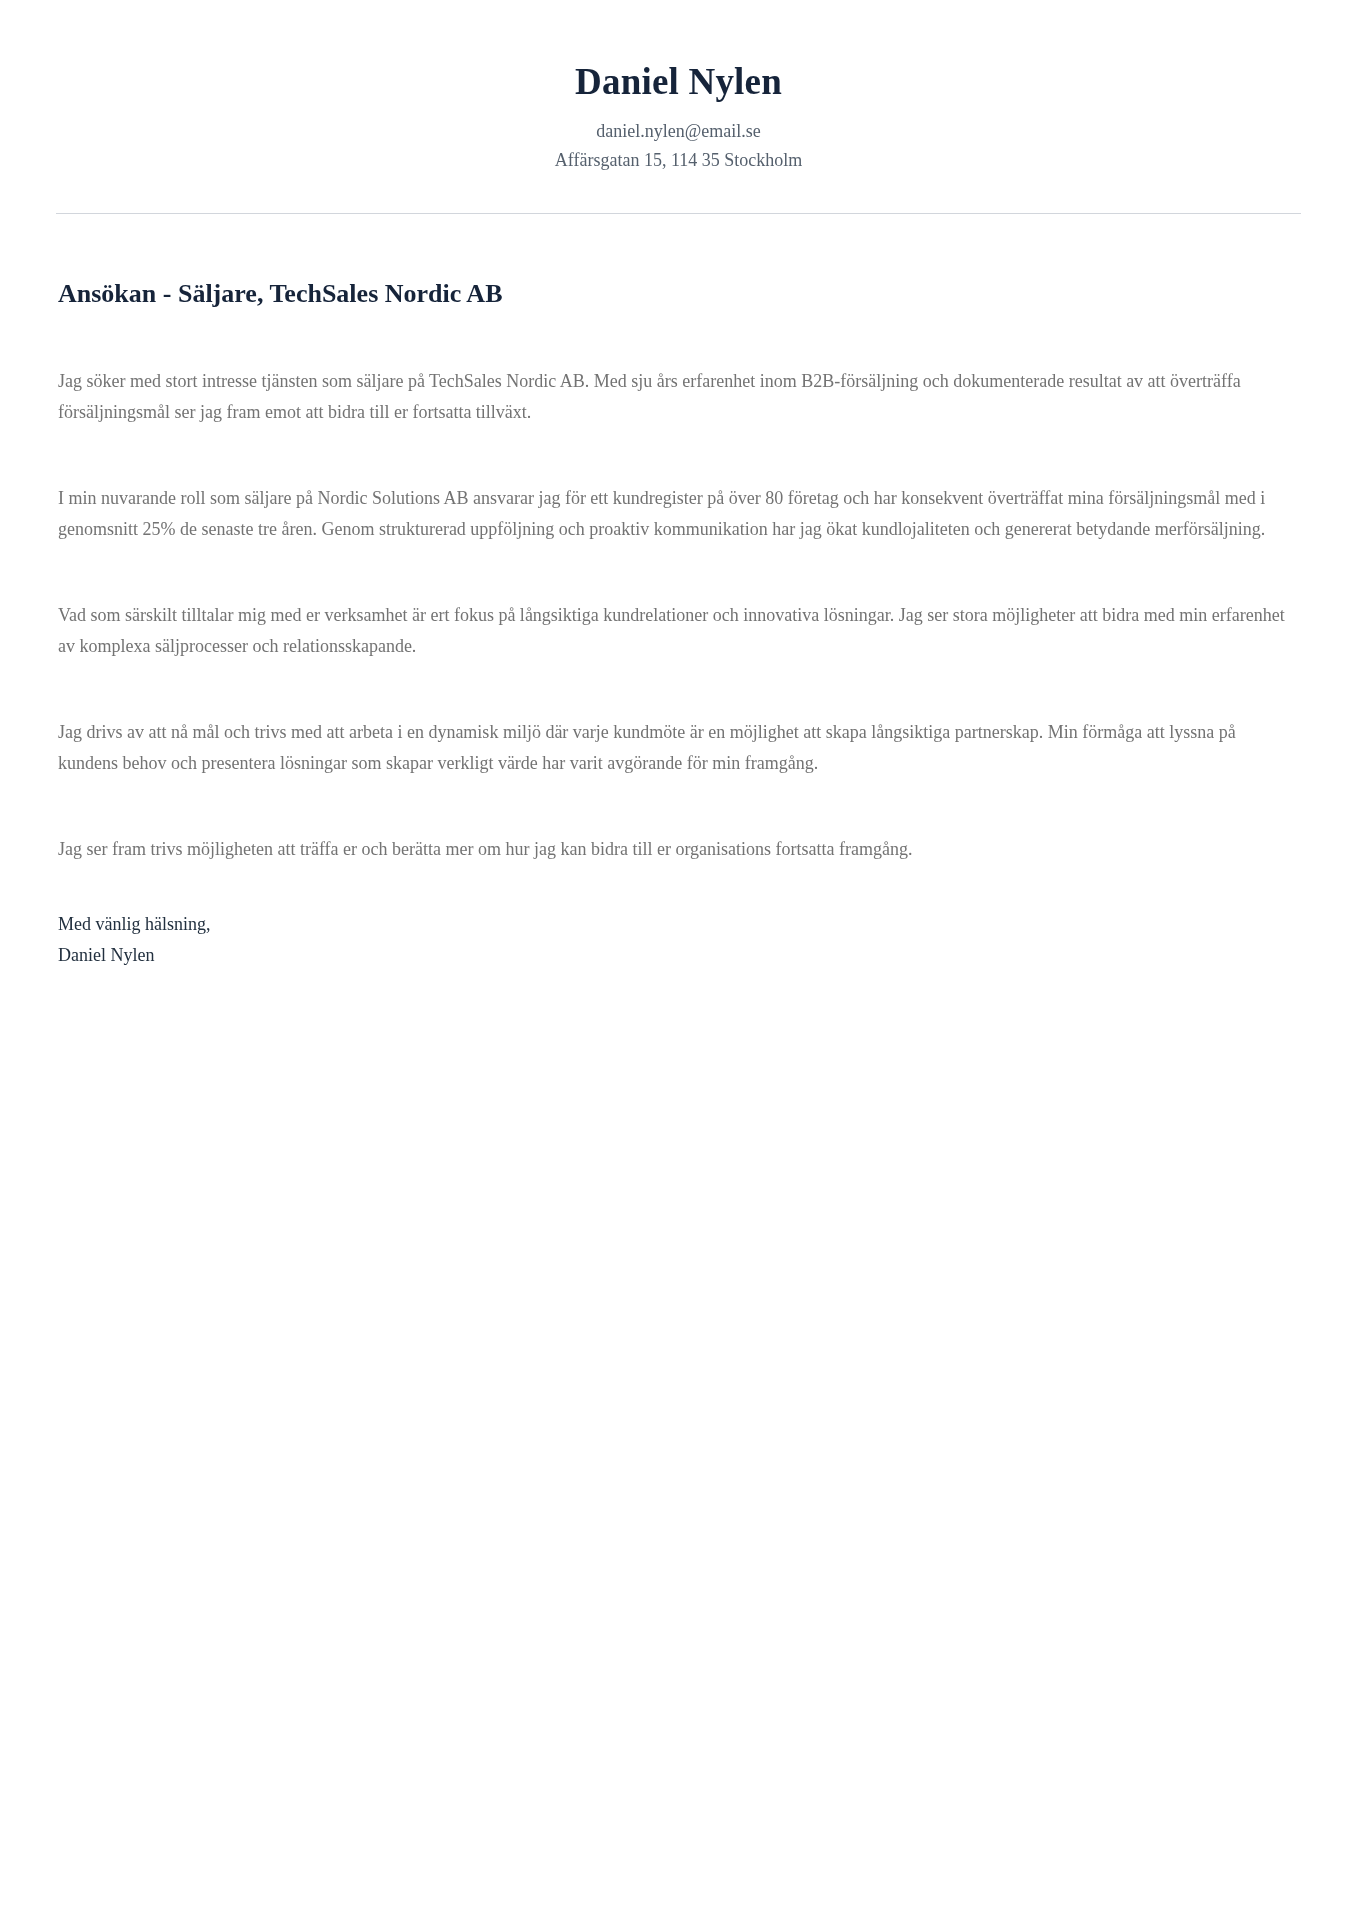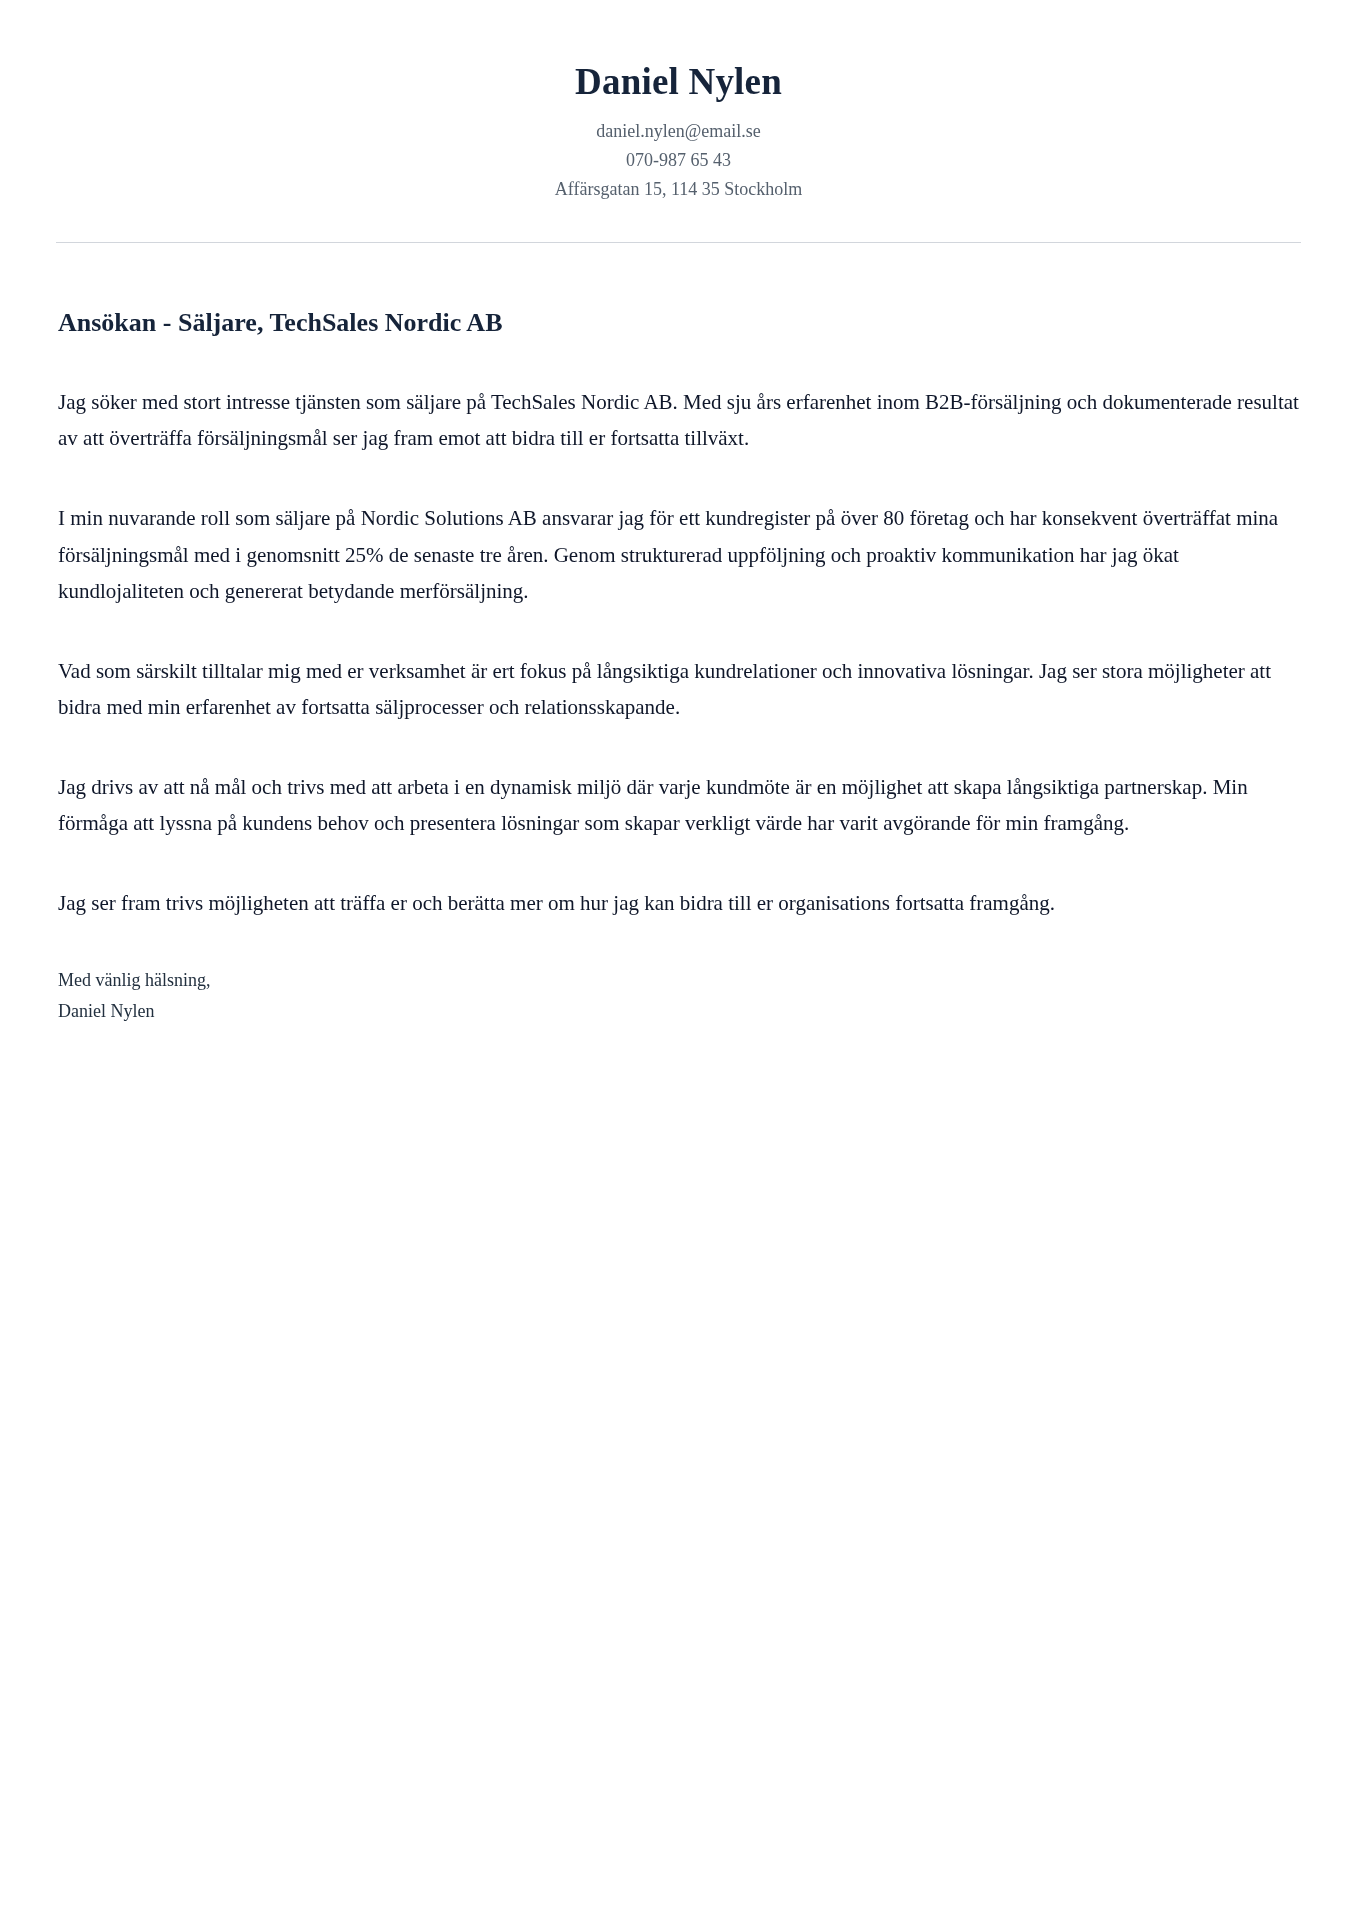--- a/index.html
+++ b/index.html
@@ -43,56 +43,55 @@
     padding: 0 2px;
   }
   .subject {
     font-size: 26px;
     font-weight: 700;
     color: #16243a;
     margin: 62px 0 0 0;
     line-height: 1.35;
   }
   p.para {
-    font-size: 21px;
+    font-size: 18px;
     line-height: 1.72;
-    color: #0f172a;
-    margin: 44px 0 0 0;
+    color: #737373;
+    margin: 55px 0 0 0;
     text-align: left;
   }
   .closing {
     font-size: 18px;
     line-height: 1.72;
     color: #22303f;
     margin: 44px 0 0 0;
   }
   .closing div {
     margin: 0;
   }
 </style>
 </head>
 <body>
 
 <div class="page">
 
   <div class="letter-header">
     <h1 class="letter-name">Daniel Nylen</h1>
     <p class="contact-line">daniel.nylen@email.se</p>
-    <p class="contact-line">070-987 65 43</p>
     <p class="contact-line">Affärsgatan 15, 114 35 Stockholm</p>
   </div>
 
   <hr class="rule">
 
   <div class="body-block">
     <h2 class="subject">Ansökan - Säljare, TechSales Nordic AB</h2>
 
     <p class="para">Jag söker med stort intresse tjänsten som säljare på TechSales Nordic AB. Med sju års erfarenhet inom B2B-försäljning och dokumenterade resultat av att överträffa försäljningsmål ser jag fram emot att bidra till er fortsatta tillväxt.</p>
     <p class="para">I min nuvarande roll som säljare på Nordic Solutions AB ansvarar jag för ett kundregister på över 80 företag och har konsekvent överträffat mina försäljningsmål med i genomsnitt 25% de senaste tre åren. Genom strukturerad uppföljning och proaktiv kommunikation har jag ökat kundlojaliteten och genererat betydande merförsäljning.</p>
-    <p class="para">Vad som särskilt tilltalar mig med er verksamhet är ert fokus på långsiktiga kundrelationer och innovativa lösningar. Jag ser stora möjligheter att bidra med min erfarenhet av fortsatta säljprocesser och relationsskapande.</p>
+    <p class="para">Vad som särskilt tilltalar mig med er verksamhet är ert fokus på långsiktiga kundrelationer och innovativa lösningar. Jag ser stora möjligheter att bidra med min erfarenhet av komplexa säljprocesser och relationsskapande.</p>
     <p class="para">Jag drivs av att nå mål och trivs med att arbeta i en dynamisk miljö där varje kundmöte är en möjlighet att skapa långsiktiga partnerskap. Min förmåga att lyssna på kundens behov och presentera lösningar som skapar verkligt värde har varit avgörande för min framgång.</p>
     <p class="para">Jag ser fram trivs möjligheten att träffa er och berätta mer om hur jag kan bidra till er organisations fortsatta framgång.</p>
 
     <div class="closing">
       <div>Med vänlig hälsning,</div>
       <div>Daniel Nylen</div>
     </div>
   </div>
 
 </div>

